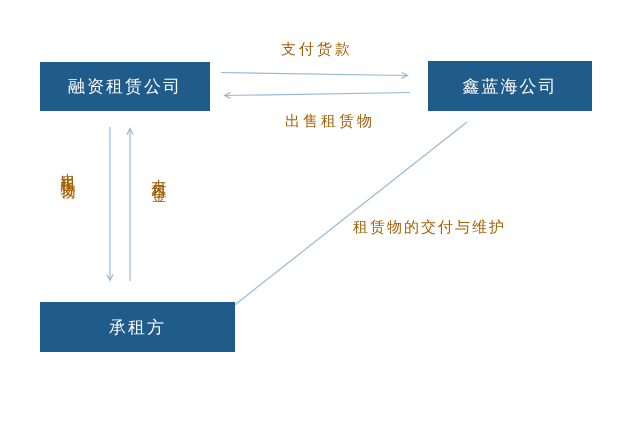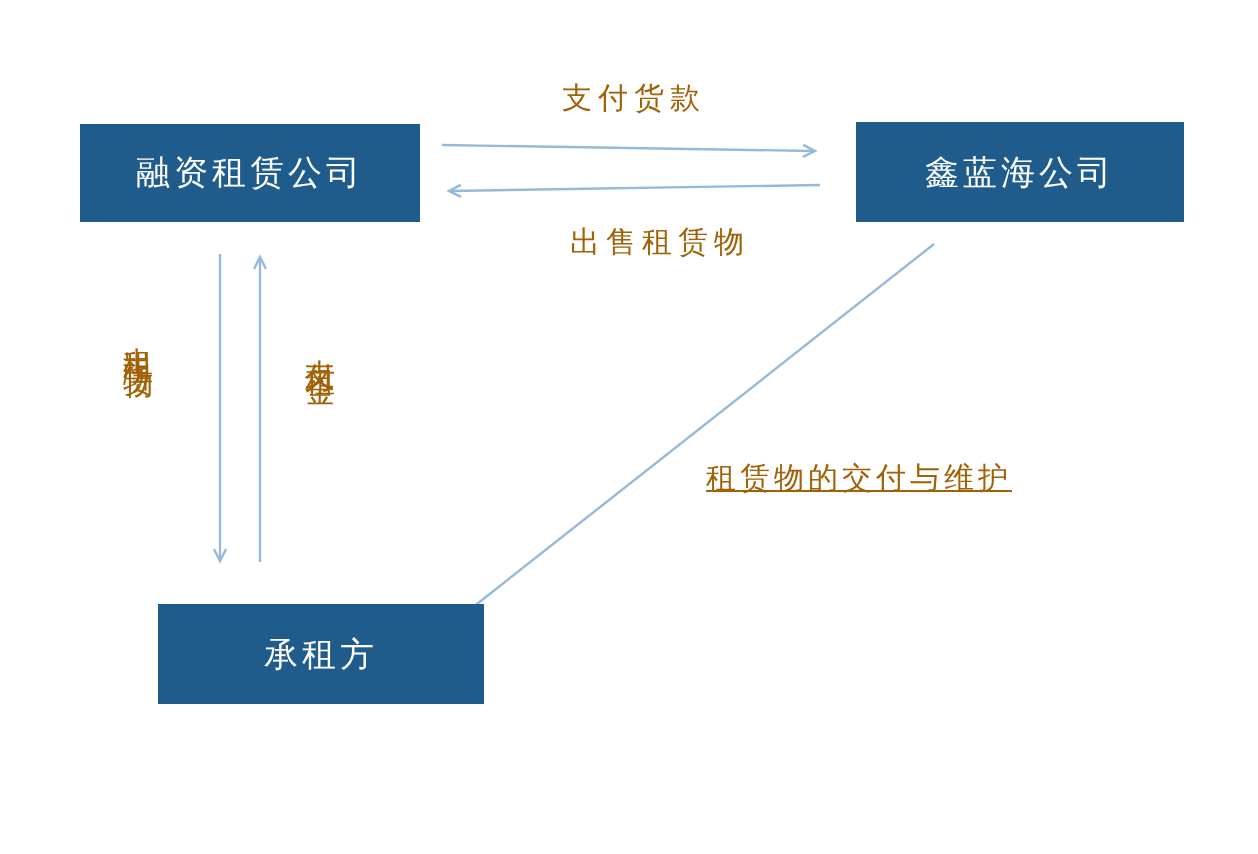--- a/index.html
+++ b/index.html
@@ -8,28 +8,28 @@
     font-family:"Liberation Sans", sans-serif; overflow:hidden;
   }
   .arrow-layer { position:absolute; left:0; top:0; width:629px; height:427px; }
   .node {
     position:absolute; background:#1F5C8B; color:#FDFDFD;
     display:flex; align-items:center; justify-content:center;
     font-size:17px; letter-spacing:2px; font-weight:400;
   }
   #node-lessor { left:40px;  top:62px;  width:170px; height:49px; }
   #node-seller { left:428px; top:61px;  width:164px; height:50px; }
-  #node-lessee { left:40px;  top:302px; width:163px; height:50px;margin-left:39px; }
+  #node-lessee { left:40px;  top:302px; width:195px; height:50px; }
   .edge-label {
     position:absolute; color:#a16207; font-size:15px; letter-spacing:3px;
     white-space:nowrap;
   }
   #label-pay-goods  { left:281px; top:40px;  }
   #label-sell-asset { left:285px; top:112px; }
-  #label-delivery   { left:353px; top:230px; letter-spacing:2px;text-decoration:underline; }
+  #label-delivery   { left:353px; top:218px; letter-spacing:2px; }
   .vlabel {
     writing-mode:vertical-rl; text-orientation:upright;
     letter-spacing:3px; white-space:nowrap;
   }
   #label-lease-out { left:58px;  top:161px; }
   #label-pay-rent  { left:149px; top:167px; }
   svg line { stroke:#96B9D9; stroke-width:1.2; }
 </style>
 </head>
 <body>

